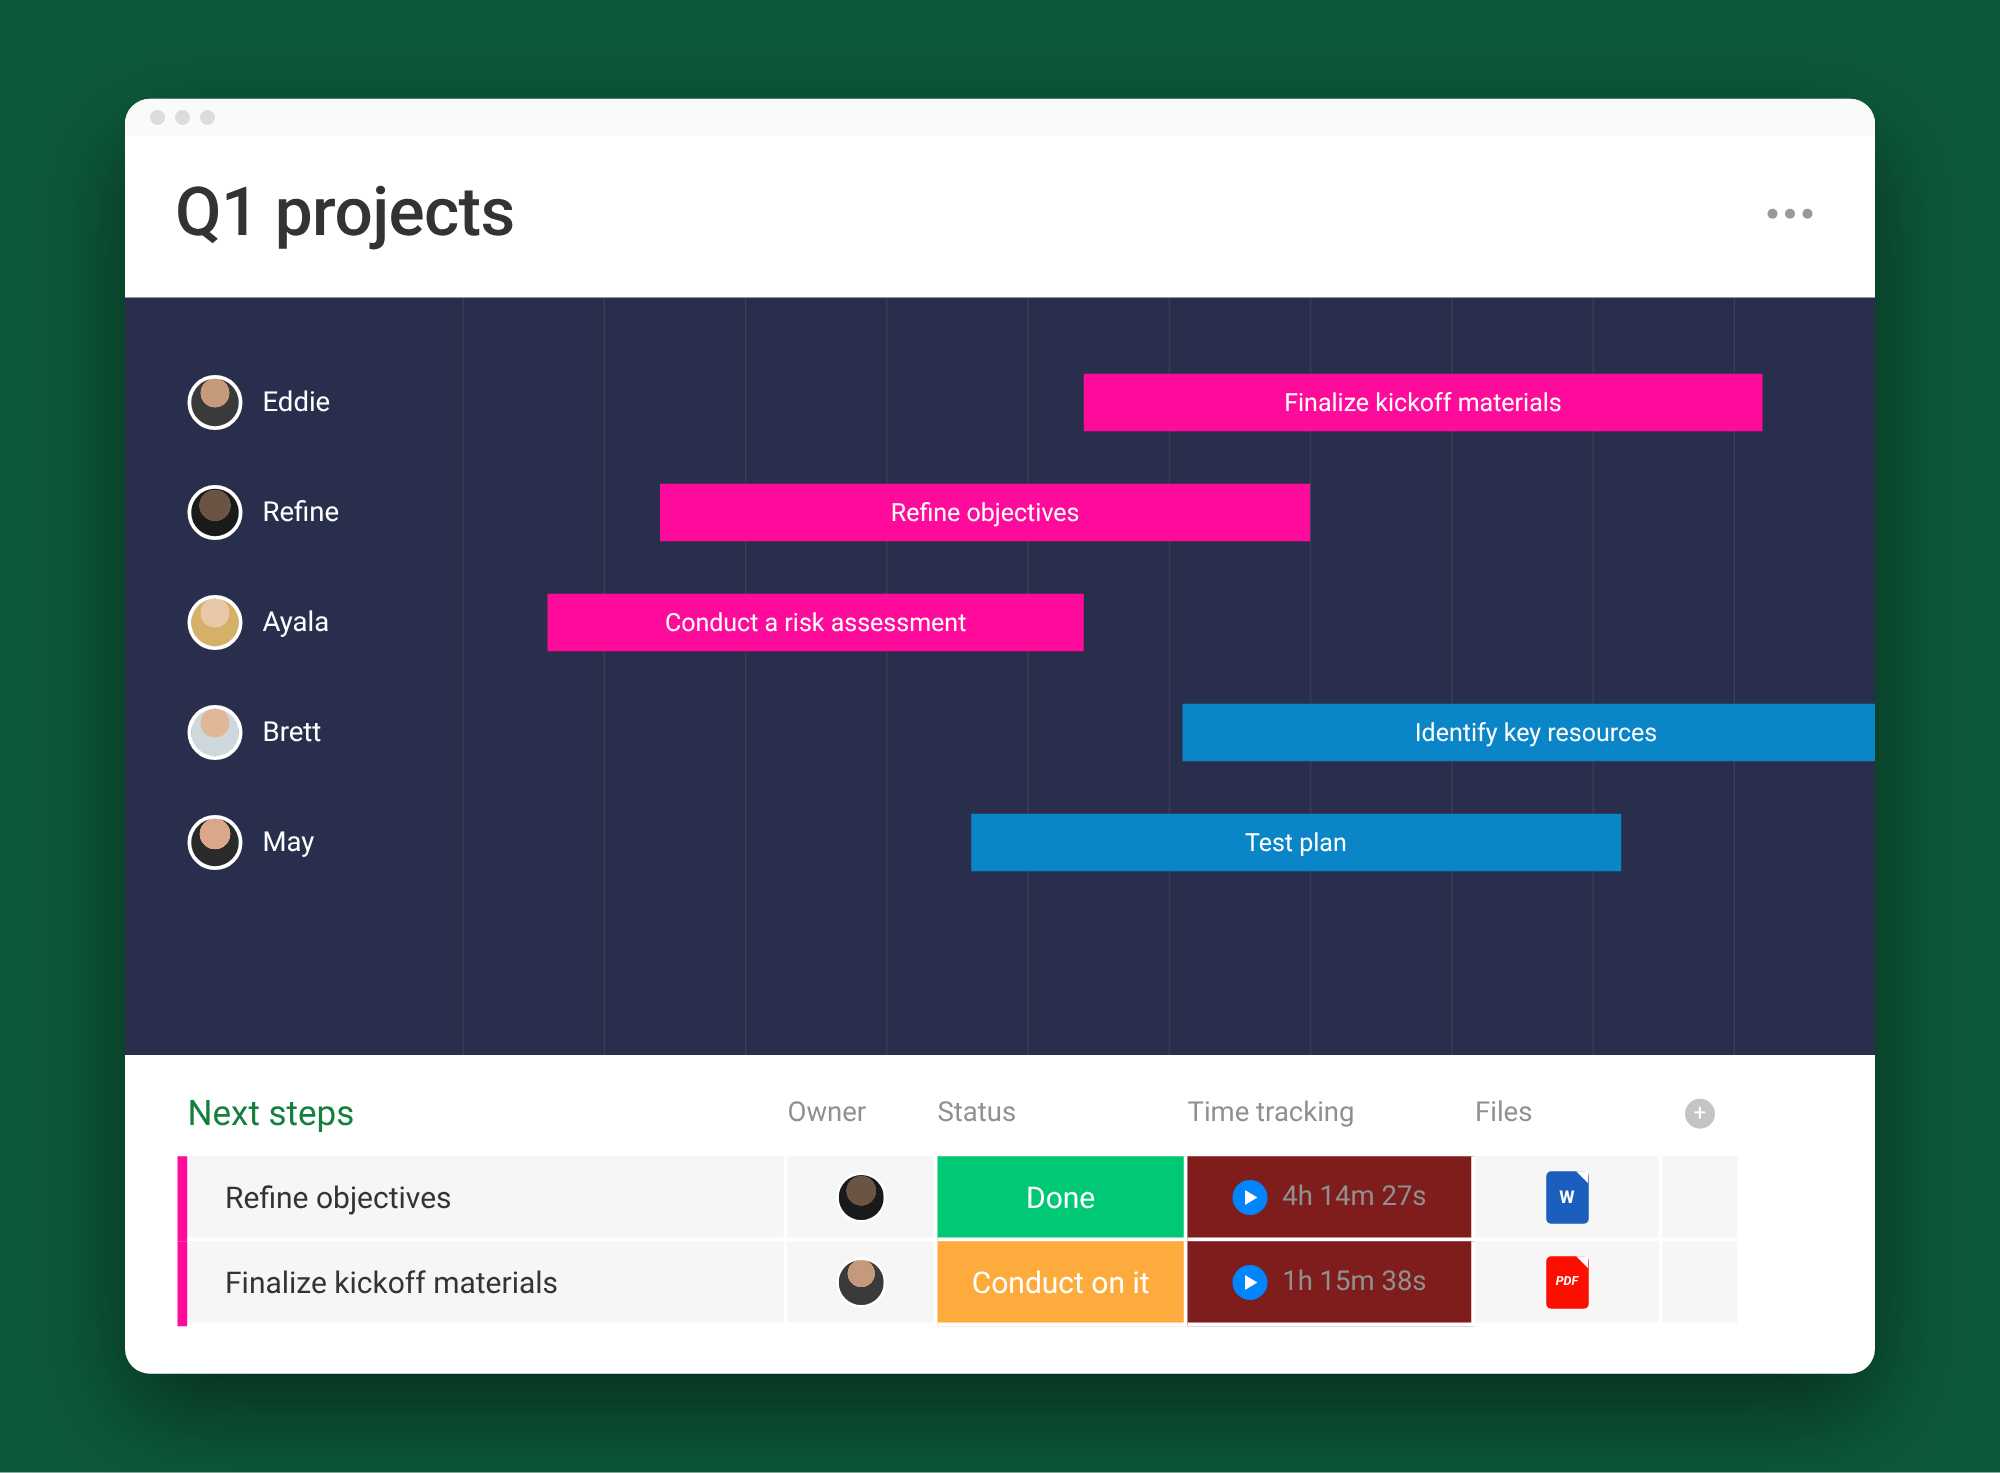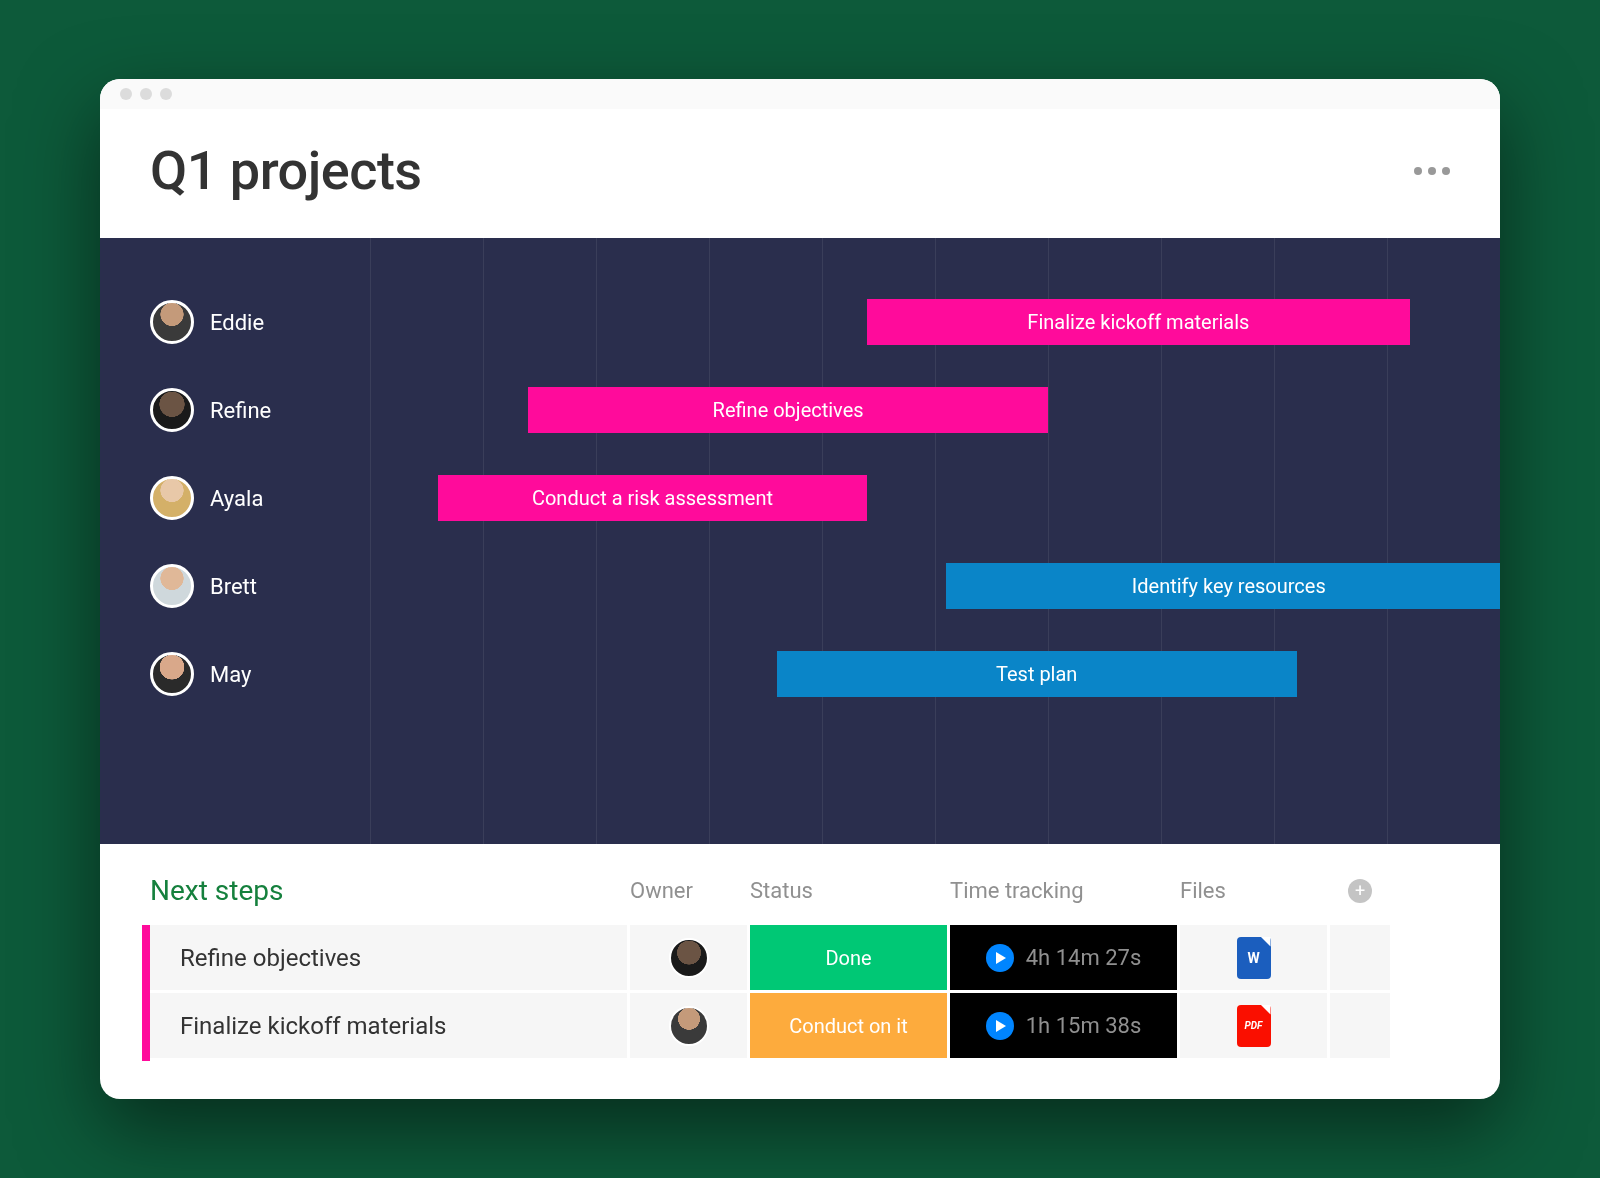--- a/index.html
+++ b/index.html
@@ -34,21 +34,21 @@
       background: #fafafa;
     }
     .traffic-dot {
       width: 12px;
       height: 12px;
       border-radius: 50%;
       background: #dcdcdc;
     }
     .header {
       background: #ffffff;
-      padding: 30px 50px 36px 50px;
+      padding: 30px 50px 36px 40px;
       display: flex;
       justify-content: space-between;
       align-items: center;
     }
     .title {
       font-size: 54px;
       font-weight: 500;
       color: #333333;
       letter-spacing: -0.5px;
     }
@@ -182,27 +182,27 @@
       border-right: 3px solid #ffffff;
     }
     .owner-cell .avatar {
       width: 40px;
       height: 40px;
       border-width: 2px;
     }
     .status-cell {
       width: 200px;
       color: #ffffff;
-      font-size: 20px;
+      font-size: 24px;
       border-right: 3px solid #ffffff;
     }
     .time-cell {
       width: 230px;
       gap: 12px;
-      background: #000000;
+      background: #7f1d1d;
       border-right: 3px solid #ffffff;
       color: #909090;
       font-size: 22px;
     }
     .play-btn {
       width: 28px;
       height: 28px;
       background: #0085ff;
       border-radius: 50%;
       display: flex;

